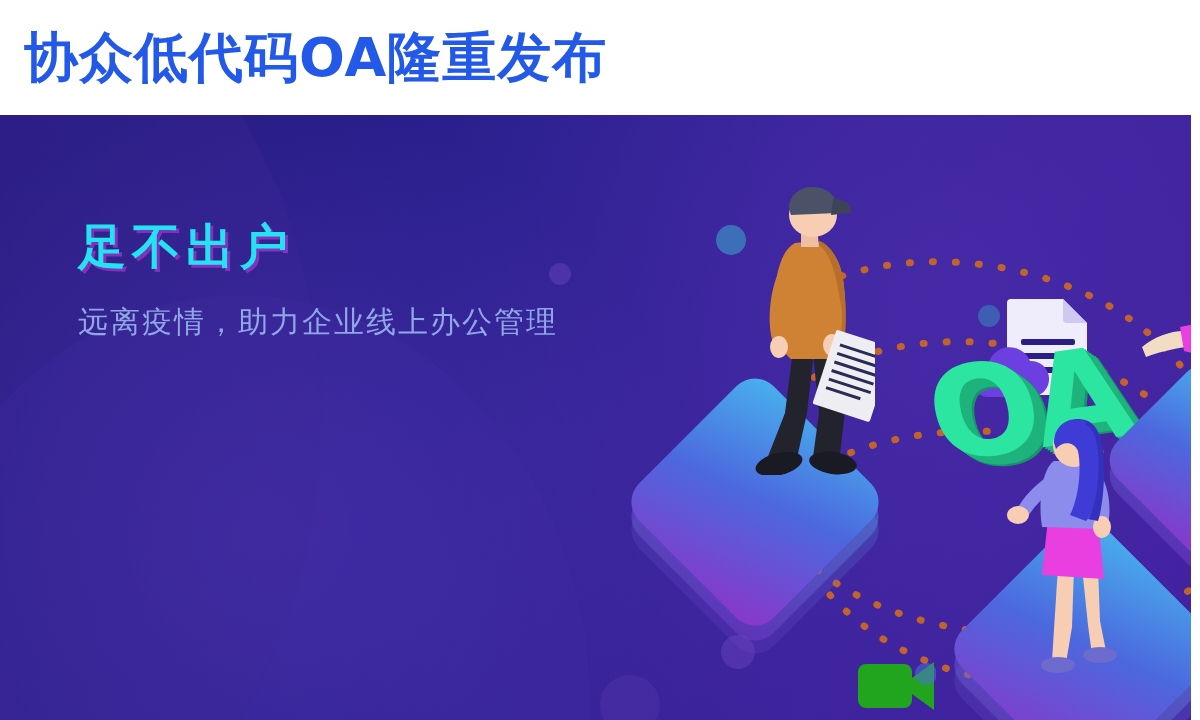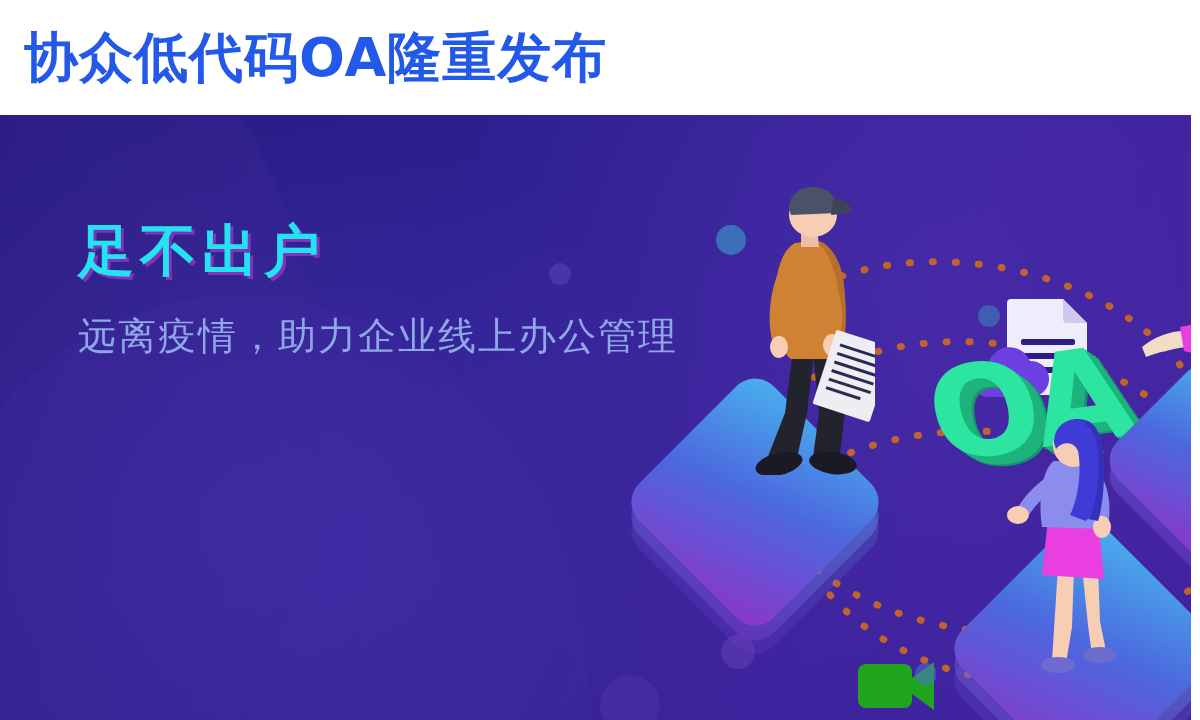--- a/index.html
+++ b/index.html
@@ -46,30 +46,30 @@
     background:rgba(70,46,168,.22);
   }
   
   .dot{position:absolute;border-radius:50%;}
   .dot-blue{background:#3C6FB8;}
   .dot-purple{background:rgba(120,80,200,.35);}
 
   
   .copy{position:absolute;left:78px;top:102px;}
   .h1{
-    font-size:56px;font-weight:bold;color:#24E3F0;line-height:1.22;
+    font-size:48px;font-weight:bold;color:#24E3F0;line-height:1.22;
     letter-spacing:6px;
     text-shadow:3px 3px 0 rgba(196,60,230,.55);
     font-family:"DejaVu Sans","Liberation Sans",sans-serif;
     white-space:nowrap;
   }
   .h1.second{letter-spacing:4px;}
   .sub{
     margin-top:26px;
-    font-size:38px;color:#8FA7E6;letter-spacing:2px;font-weight:500;
+    font-size:30px;color:#8FA7E6;letter-spacing:2px;font-weight:500;
     font-family:"DejaVu Sans","Liberation Sans",sans-serif;
     white-space:nowrap;
   }
 
   
   .plat{position:absolute;transform:rotate(45deg);border-radius:26px;}
   .plat.p-main{background:linear-gradient(160deg,#48B3EE 0%,#4C68DE 48%,#8B35C9 100%);}
   .plat.p-ghost1{background:linear-gradient(160deg,rgba(72,179,238,.45) 0%,rgba(120,60,200,.45) 100%);}
   .plat.p-ghost2{background:linear-gradient(160deg,rgba(72,179,238,.22) 0%,rgba(120,60,200,.22) 100%);}
 

